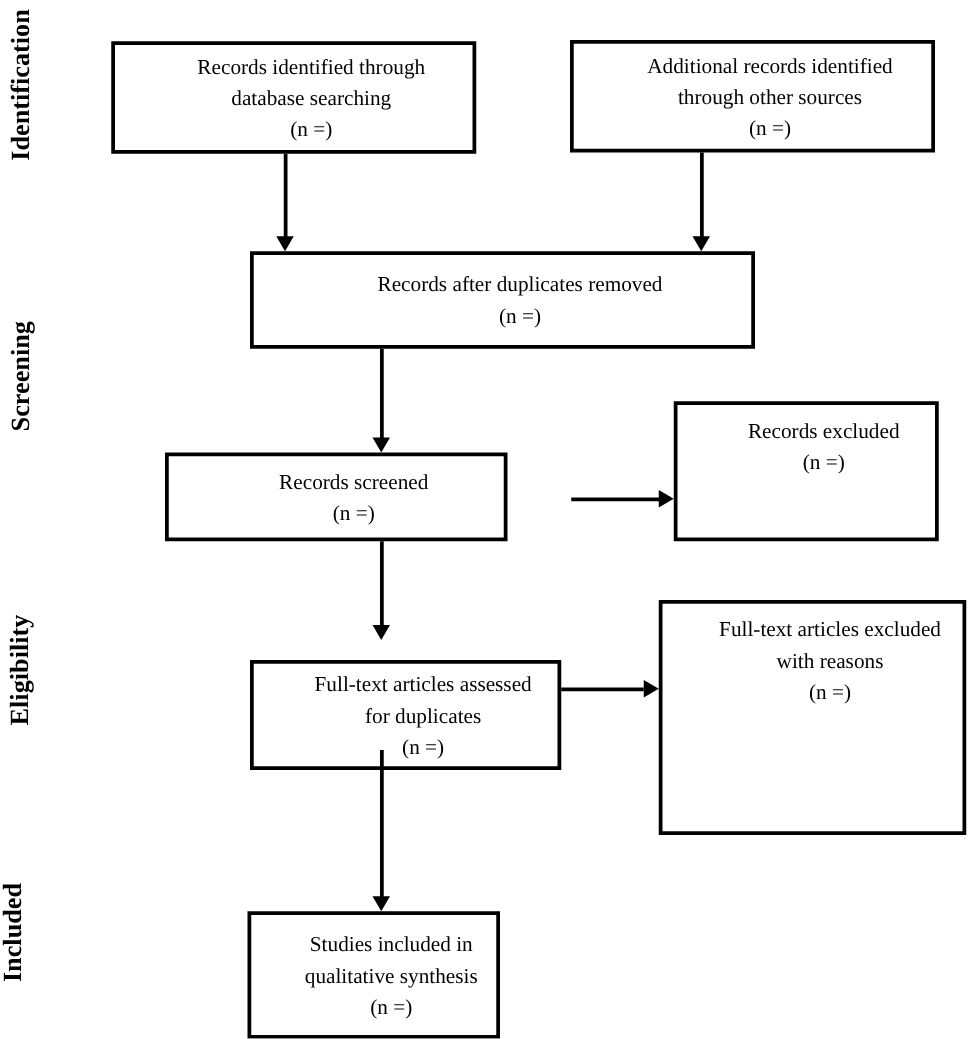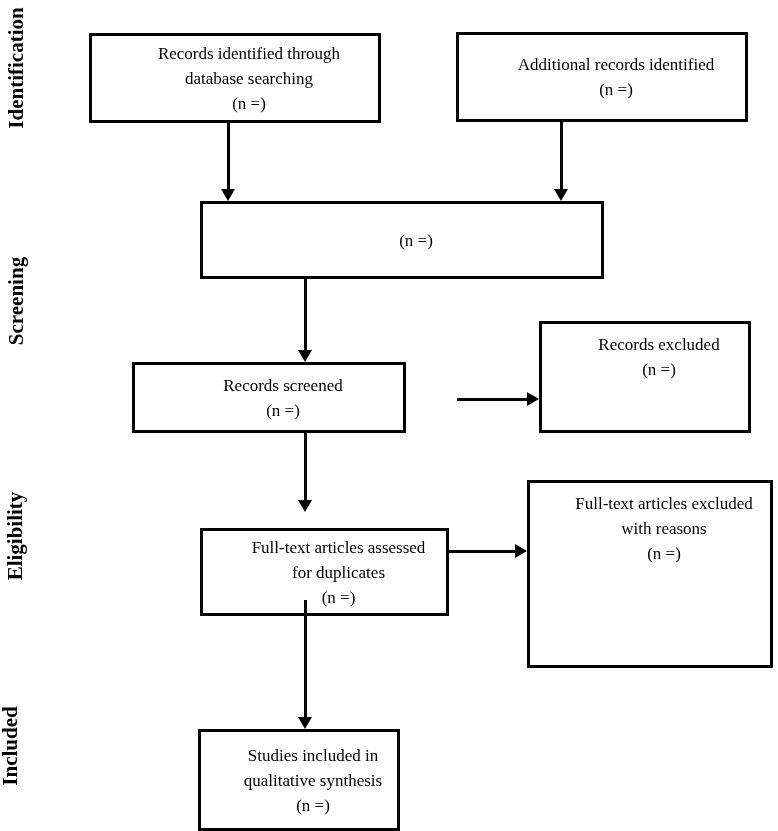--- a/index.html
+++ b/index.html
@@ -68,24 +68,26 @@
   <div class="stage-label" style="left:-70px; top:733px;">Included</div>
 
   <div class="box" style="left:89px; top:33px; width:292px; height:90px;">
     <span class="ln">Records identified through</span>
     <span class="ln">database searching</span>
     <span class="ln">(n =)</span>
   </div>
 
   <div class="box" style="left:456px; top:32px; width:292px; height:90px;">
     <span class="ln">Additional records identified</span>
+    <span class="ln">through other sources</span>
     <span class="ln">(n =)</span>
   </div>
 
   <div class="box" style="left:200px; top:201px; width:404px; height:78px;">
+    <span class="ln">Records after duplicates removed</span>
     <span class="ln">(n =)</span>
   </div>
 
   <div class="box" style="left:132px; top:362px; width:274px; height:71px;">
     <span class="ln">Records screened</span>
     <span class="ln">(n =)</span>
   </div>
 
   <div class="box top-align" style="left:539px; top:321px; width:212px; height:112px;">
     <span class="ln">Records excluded</span>

